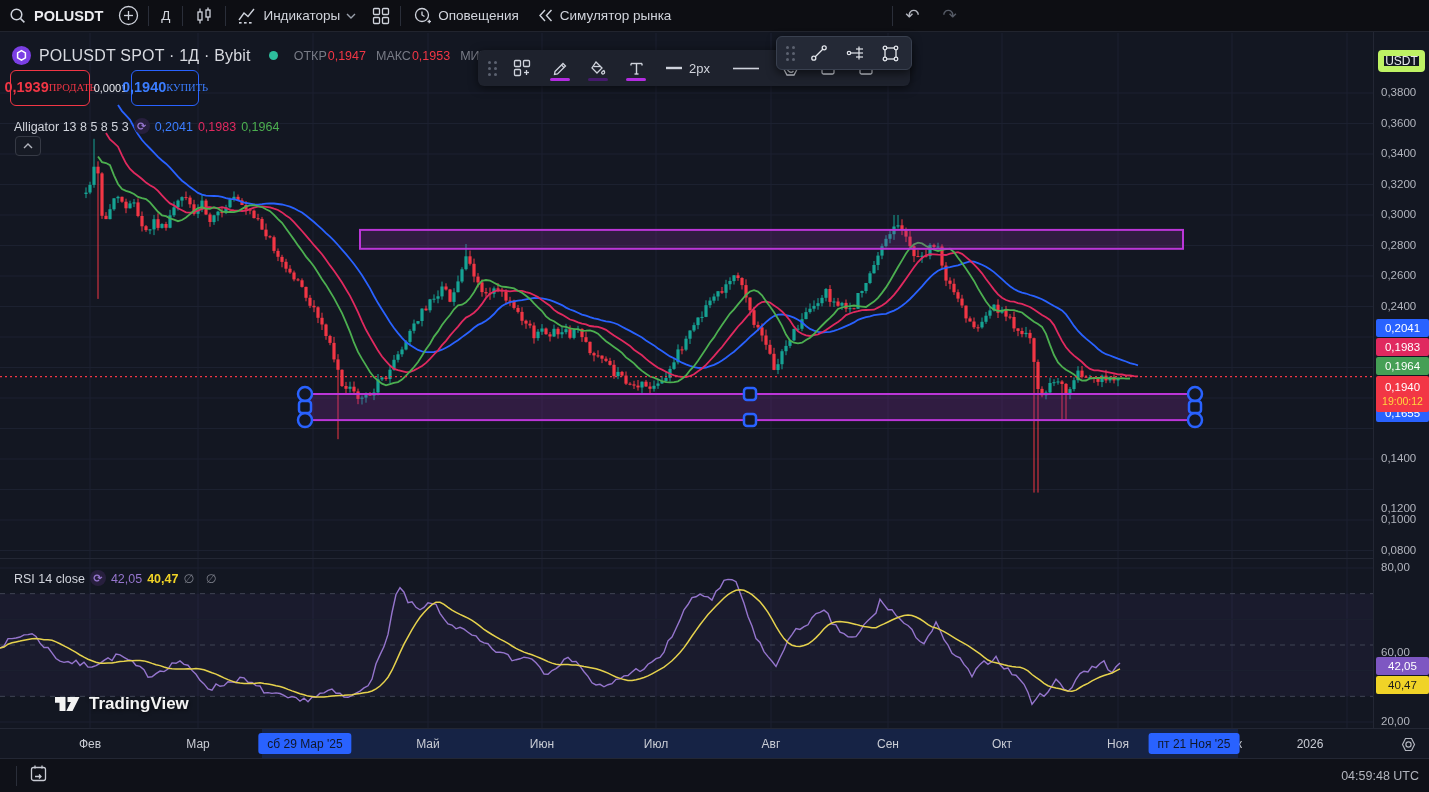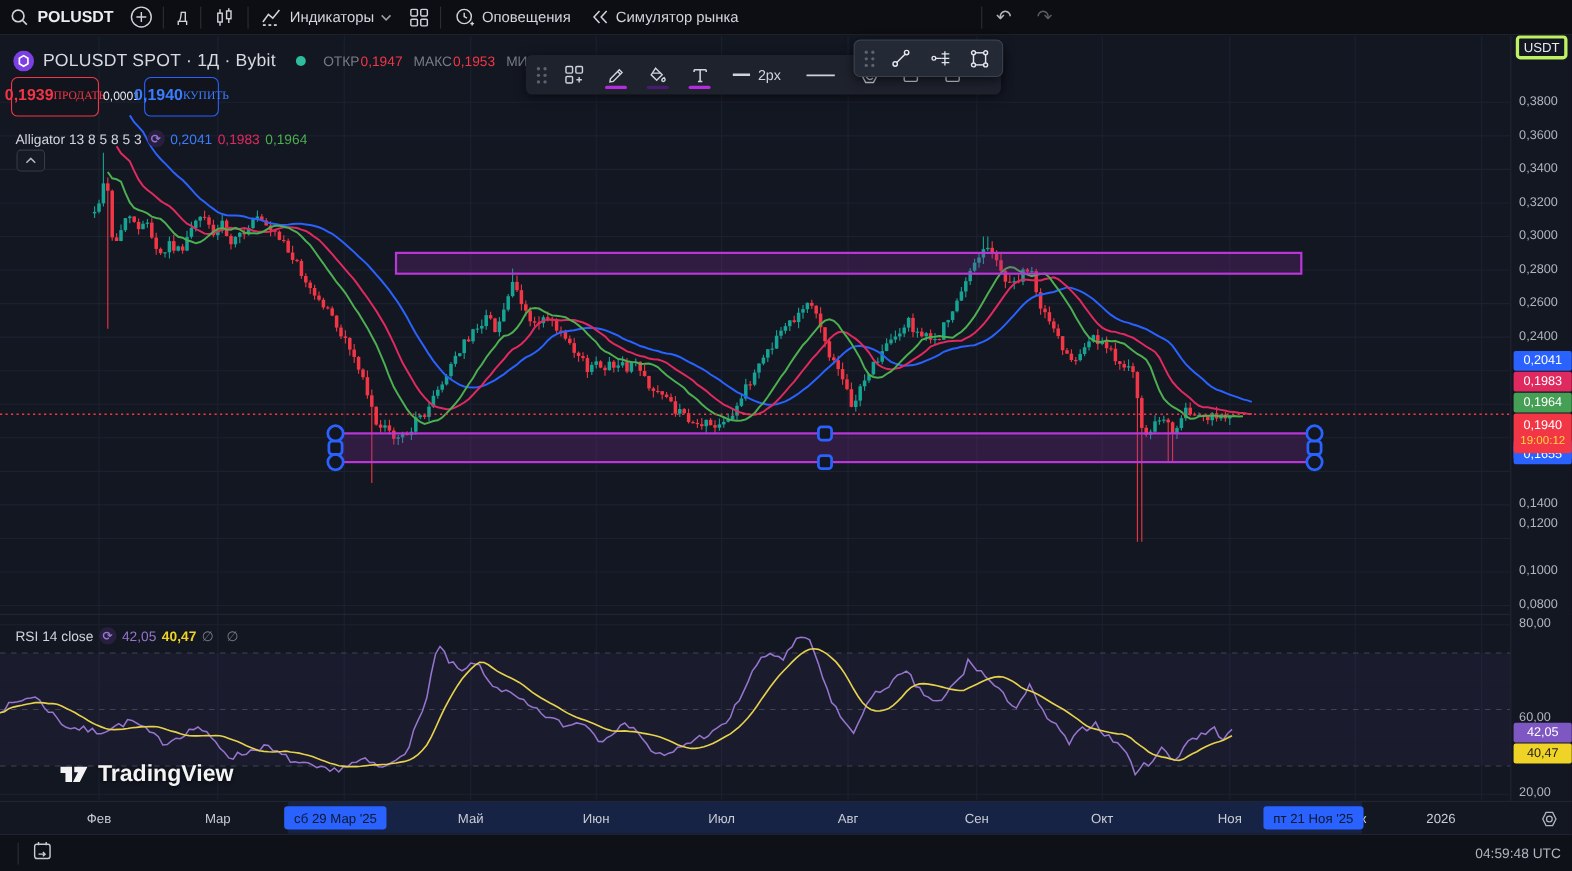--- a/index.html
+++ b/index.html
@@ -33,34 +33,34 @@
   .dt-item{position:relative;width:34px;height:30px;display:flex;align-items:center;justify-content:center;border-radius:4px;cursor:pointer;}
   .cbar{position:absolute;left:7px;bottom:2px;width:20px;height:3px;border-radius:2px;}
   .thick{display:flex;align-items:center;gap:7px;color:#d1d4dc;font-size:13px;width:62px;justify-content:center;}
   #mini-toolbar{position:absolute;left:776px;top:36px;width:136px;height:34px;background:#242936;border:1px solid #39404f;border-radius:6px;box-shadow:0 3px 10px rgba(0,0,0,.6);display:flex;align-items:center;z-index:45;padding:0 5px;gap:5px;}
   .drag-dots{display:grid;grid-template-columns:3px 3px;grid-gap:3px;padding:0 4px;}
   .drag-dots i{width:3px;height:3px;border-radius:50%;background:#5c6270;}
   
   #price-axis{position:absolute;left:1373px;top:32px;width:56px;height:696px;border-left:1px solid #232734;z-index:15;background:#131722;}
   .tick{position:absolute;left:7px;color:#b2b5be;font-size:11.5px;}
   .plabel{position:absolute;left:2px;width:53px;height:18px;border-radius:2px;color:#fff;font-size:11.5px;display:flex;align-items:center;justify-content:center;}
-  #usdt-btn{position:absolute;left:4px;top:0;width:47px;height:22px;border:3px solid #bef264;border-radius:4px;color:#e8e9ed;font-size:12px;display:flex;align-items:center;justify-content:center;cursor:pointer;background:#131722;}
+  #usdt-btn{position:absolute;left:4px;top:18px;width:47px;height:22px;border:6px solid #bef264;border-radius:4px;color:#e8e9ed;font-size:12px;display:flex;align-items:center;justify-content:center;cursor:pointer;background:#131722;}
   #time-axis{position:absolute;left:0;top:728px;width:1429px;height:30px;background:#131722;border-top:1px solid #232734;z-index:15;}
   .month{position:absolute;top:8px;transform:translateX(-50%);color:#c9ccd4;font-size:12px;z-index:1;}
   .badge{position:absolute;top:4px;transform:translateX(-50%);height:21px;padding:0 9px;background:#2962ff;border-radius:3px;color:#0f172a;font-size:12px;display:flex;align-items:center;z-index:2;cursor:pointer;white-space:nowrap;}
   #range-hl{position:absolute;top:0;height:29px;background:rgba(41,98,255,.16);z-index:0;}
   #axis-gear{position:absolute;right:12px;top:7px;z-index:1;cursor:pointer;}
   
   #bottom-bar{position:absolute;left:0;top:758px;width:1429px;height:34px;background:#0f1118;border-top:1px solid #232734;display:flex;align-items:center;z-index:15;padding:0 8px;}
   .range-btn{color:#c8cbd3;font-size:13px;padding:4px 7px;border-radius:4px;cursor:pointer;}
   #clock{margin-left:auto;color:#b2b5be;font-size:12.5px;padding-right:2px;}
   .bb-div{width:1px;height:20px;background:#2a2e39;margin:0 8px;}
   
   #watermark{position:absolute;left:54px;top:692px;display:flex;align-items:center;gap:8px;z-index:8;opacity:.95;}
-  #watermark span{color:#fff;font-size:21px;font-weight:bold;text-shadow:0 1px 4px rgba(0,0,0,.7);}
+  #watermark span{color:#fff;font-size:17px;font-weight:bold;text-shadow:0 1px 4px rgba(0,0,0,.7);}
   #chart-svg{position:absolute;left:0;top:0;z-index:5;}
   .rsi-lgd{top:570px;left:14px;}
   .empty-set{color:#787b86;font-size:12.5px;letter-spacing:4px;}
 </style>
 </head>
 <body>
 
 <div id="app">
 
   <svg id="chart-svg" width="1373" height="728" viewBox="0 0 1373 728">
@@ -888,21 +888,21 @@
     <div id="usdt-btn">USDT</div>
   <div class="tick" style="top: 54px;">0,3800</div>
       <div class="tick" style="top: 84.5px;">0,3600</div>
       <div class="tick" style="top: 115px;">0,3400</div>
       <div class="tick" style="top: 145.5px;">0,3200</div>
       <div class="tick" style="top: 176px;">0,3000</div>
       <div class="tick" style="top: 206.5px;">0,2800</div>
       <div class="tick" style="top: 237px;">0,2600</div>
       <div class="tick" style="top: 267.5px;">0,2400</div>
       <div class="tick" style="top: 420px;">0,1400</div>
-      <div class="tick" style="top: 438px;">0,1200</div>
+      <div class="tick" style="top: 470px;">0,1200</div>
       <div class="tick" style="top: 481px;">0,1000</div>
       <div class="tick" style="top: 511.5px;">0,0800</div>
       <div class="tick" style="top: 529px;">80,00</div>
       <div class="tick" style="top: 614px;">60,00</div>
       <div class="tick" style="top: 683px;">20,00</div>
       <div class="plabel" style="top: 287px; background: rgb(41, 98, 255);">0,2041</div>
       <div class="plabel" style="top: 306px; background: rgb(224, 41, 95);">0,1983</div>
       <div class="plabel" style="top: 325px; background: rgb(69, 159, 85);">0,1964</div>
       <div class="plabel" style="top: 368px; background: rgb(41, 98, 255);">0,1826</div>
       <div class="plabel" style="top: 372px; background: rgb(41, 98, 255);">0,1655</div>

